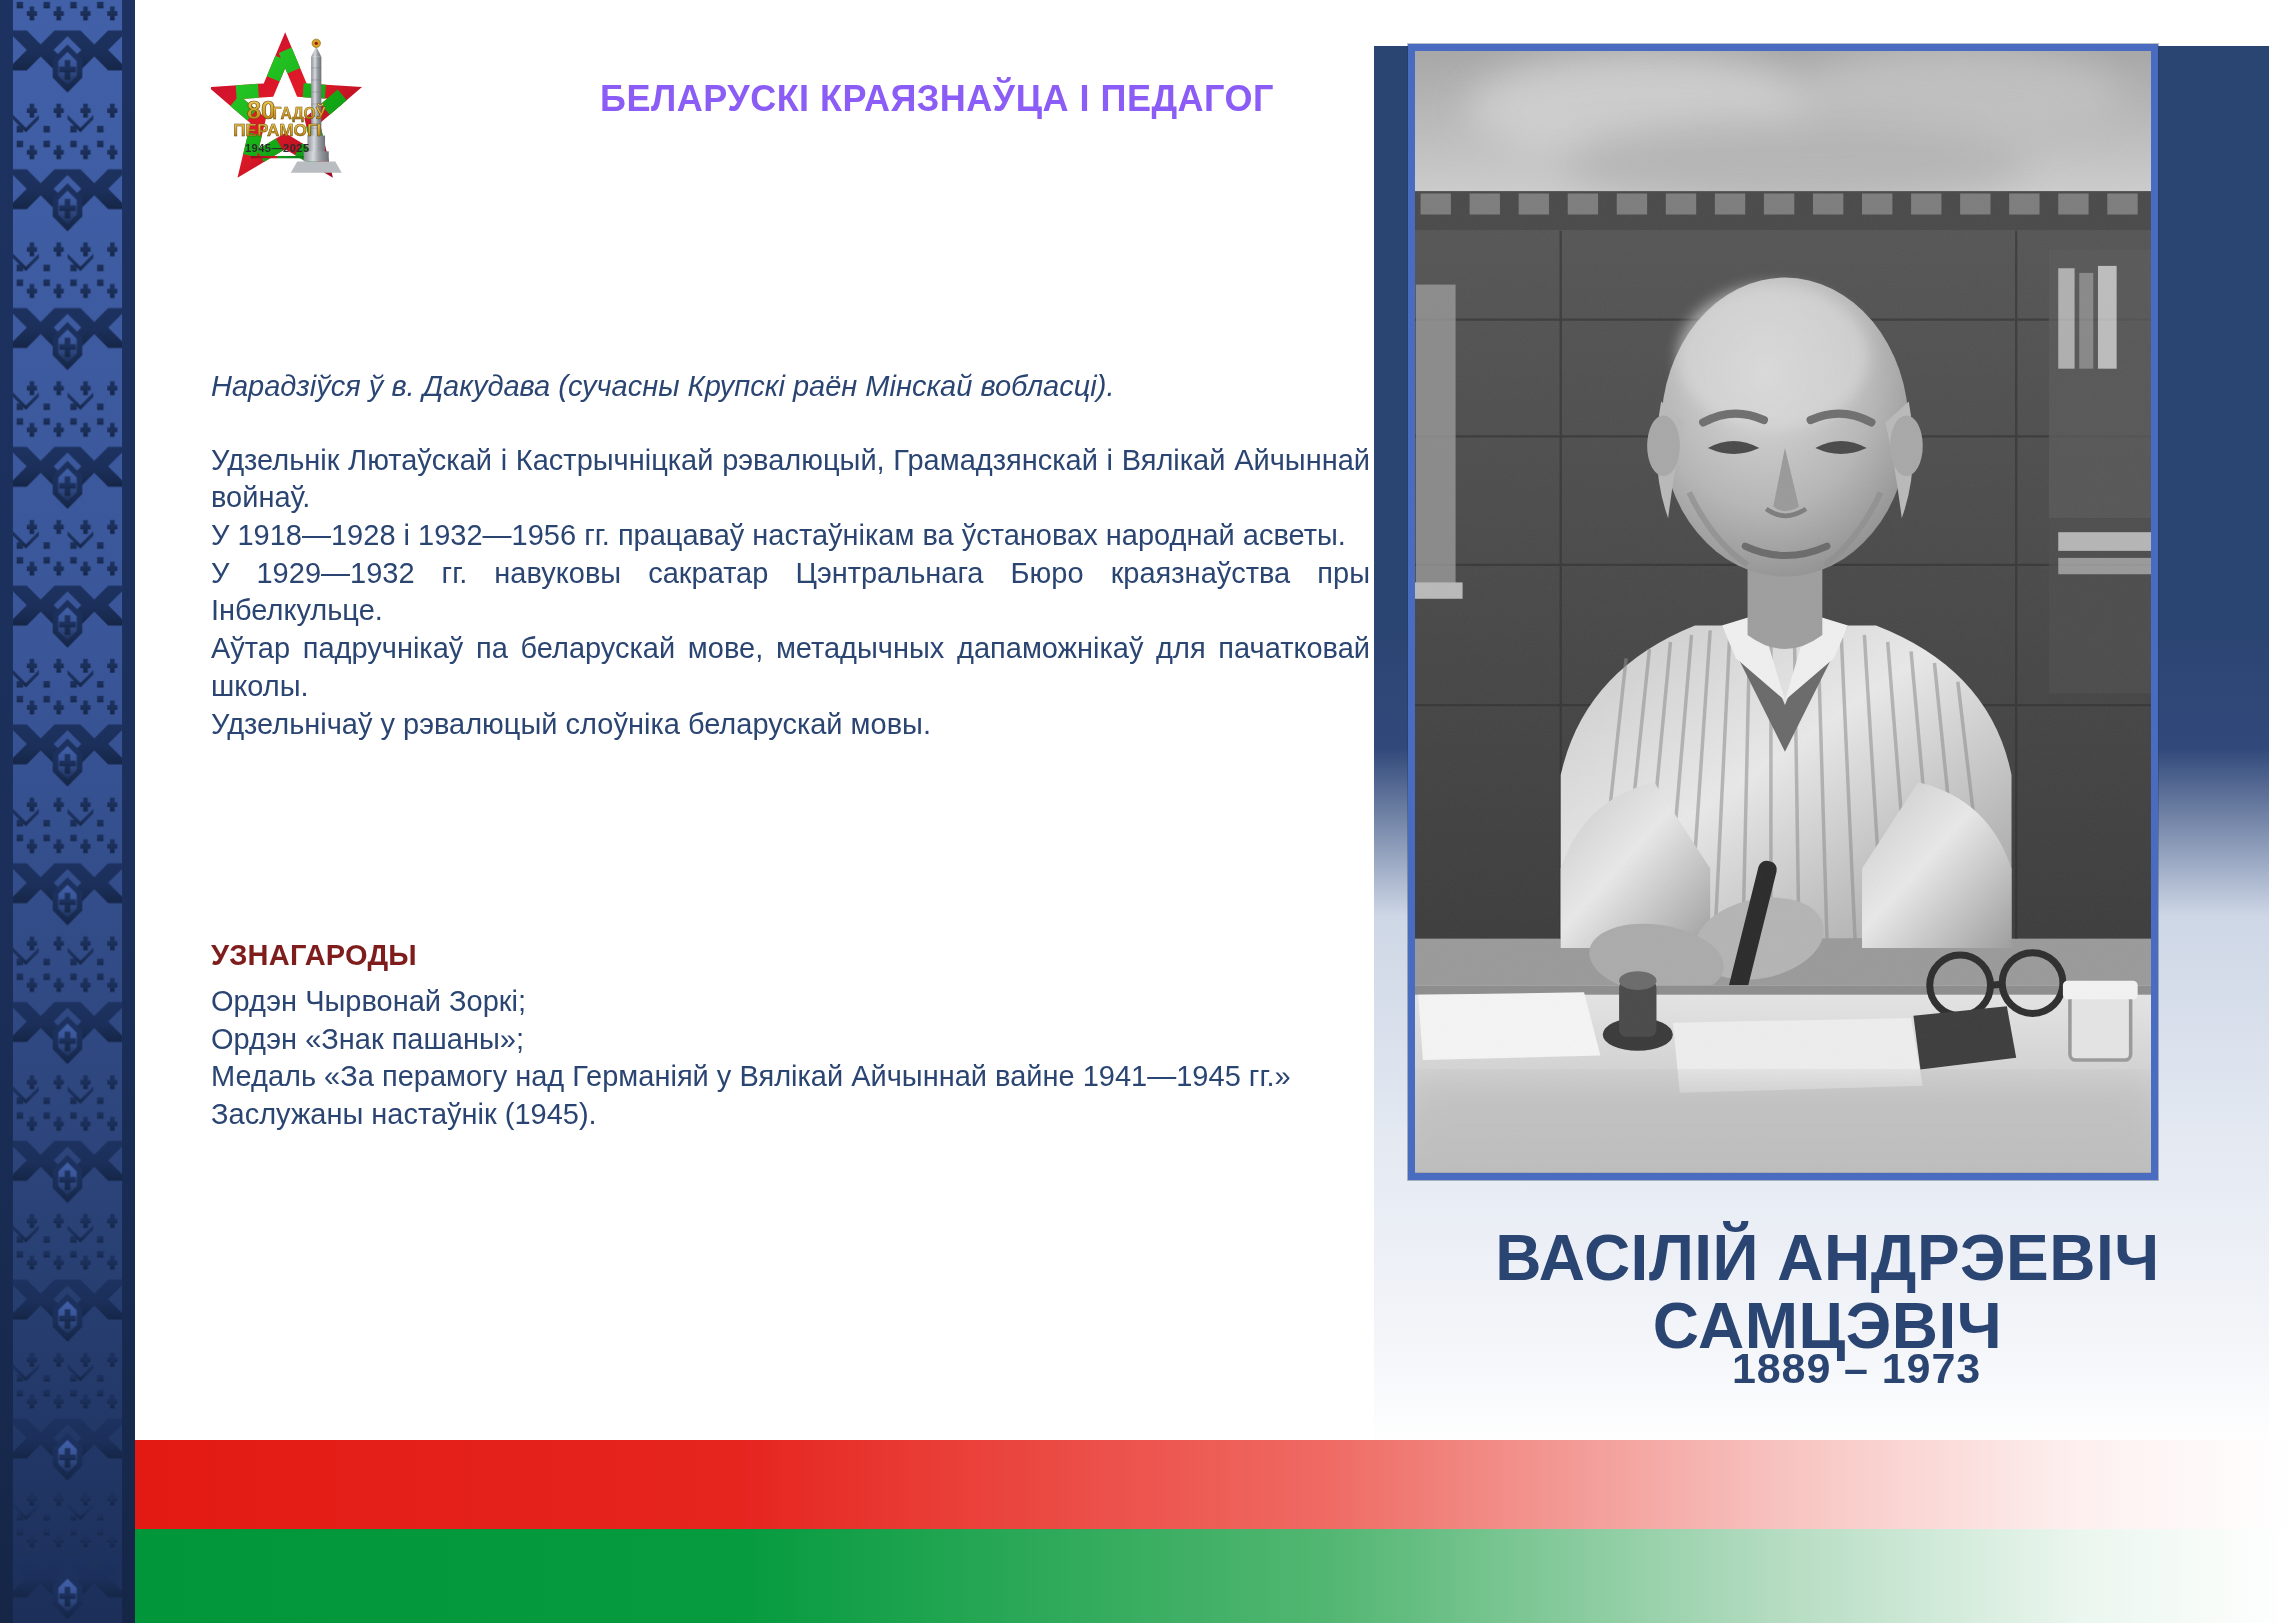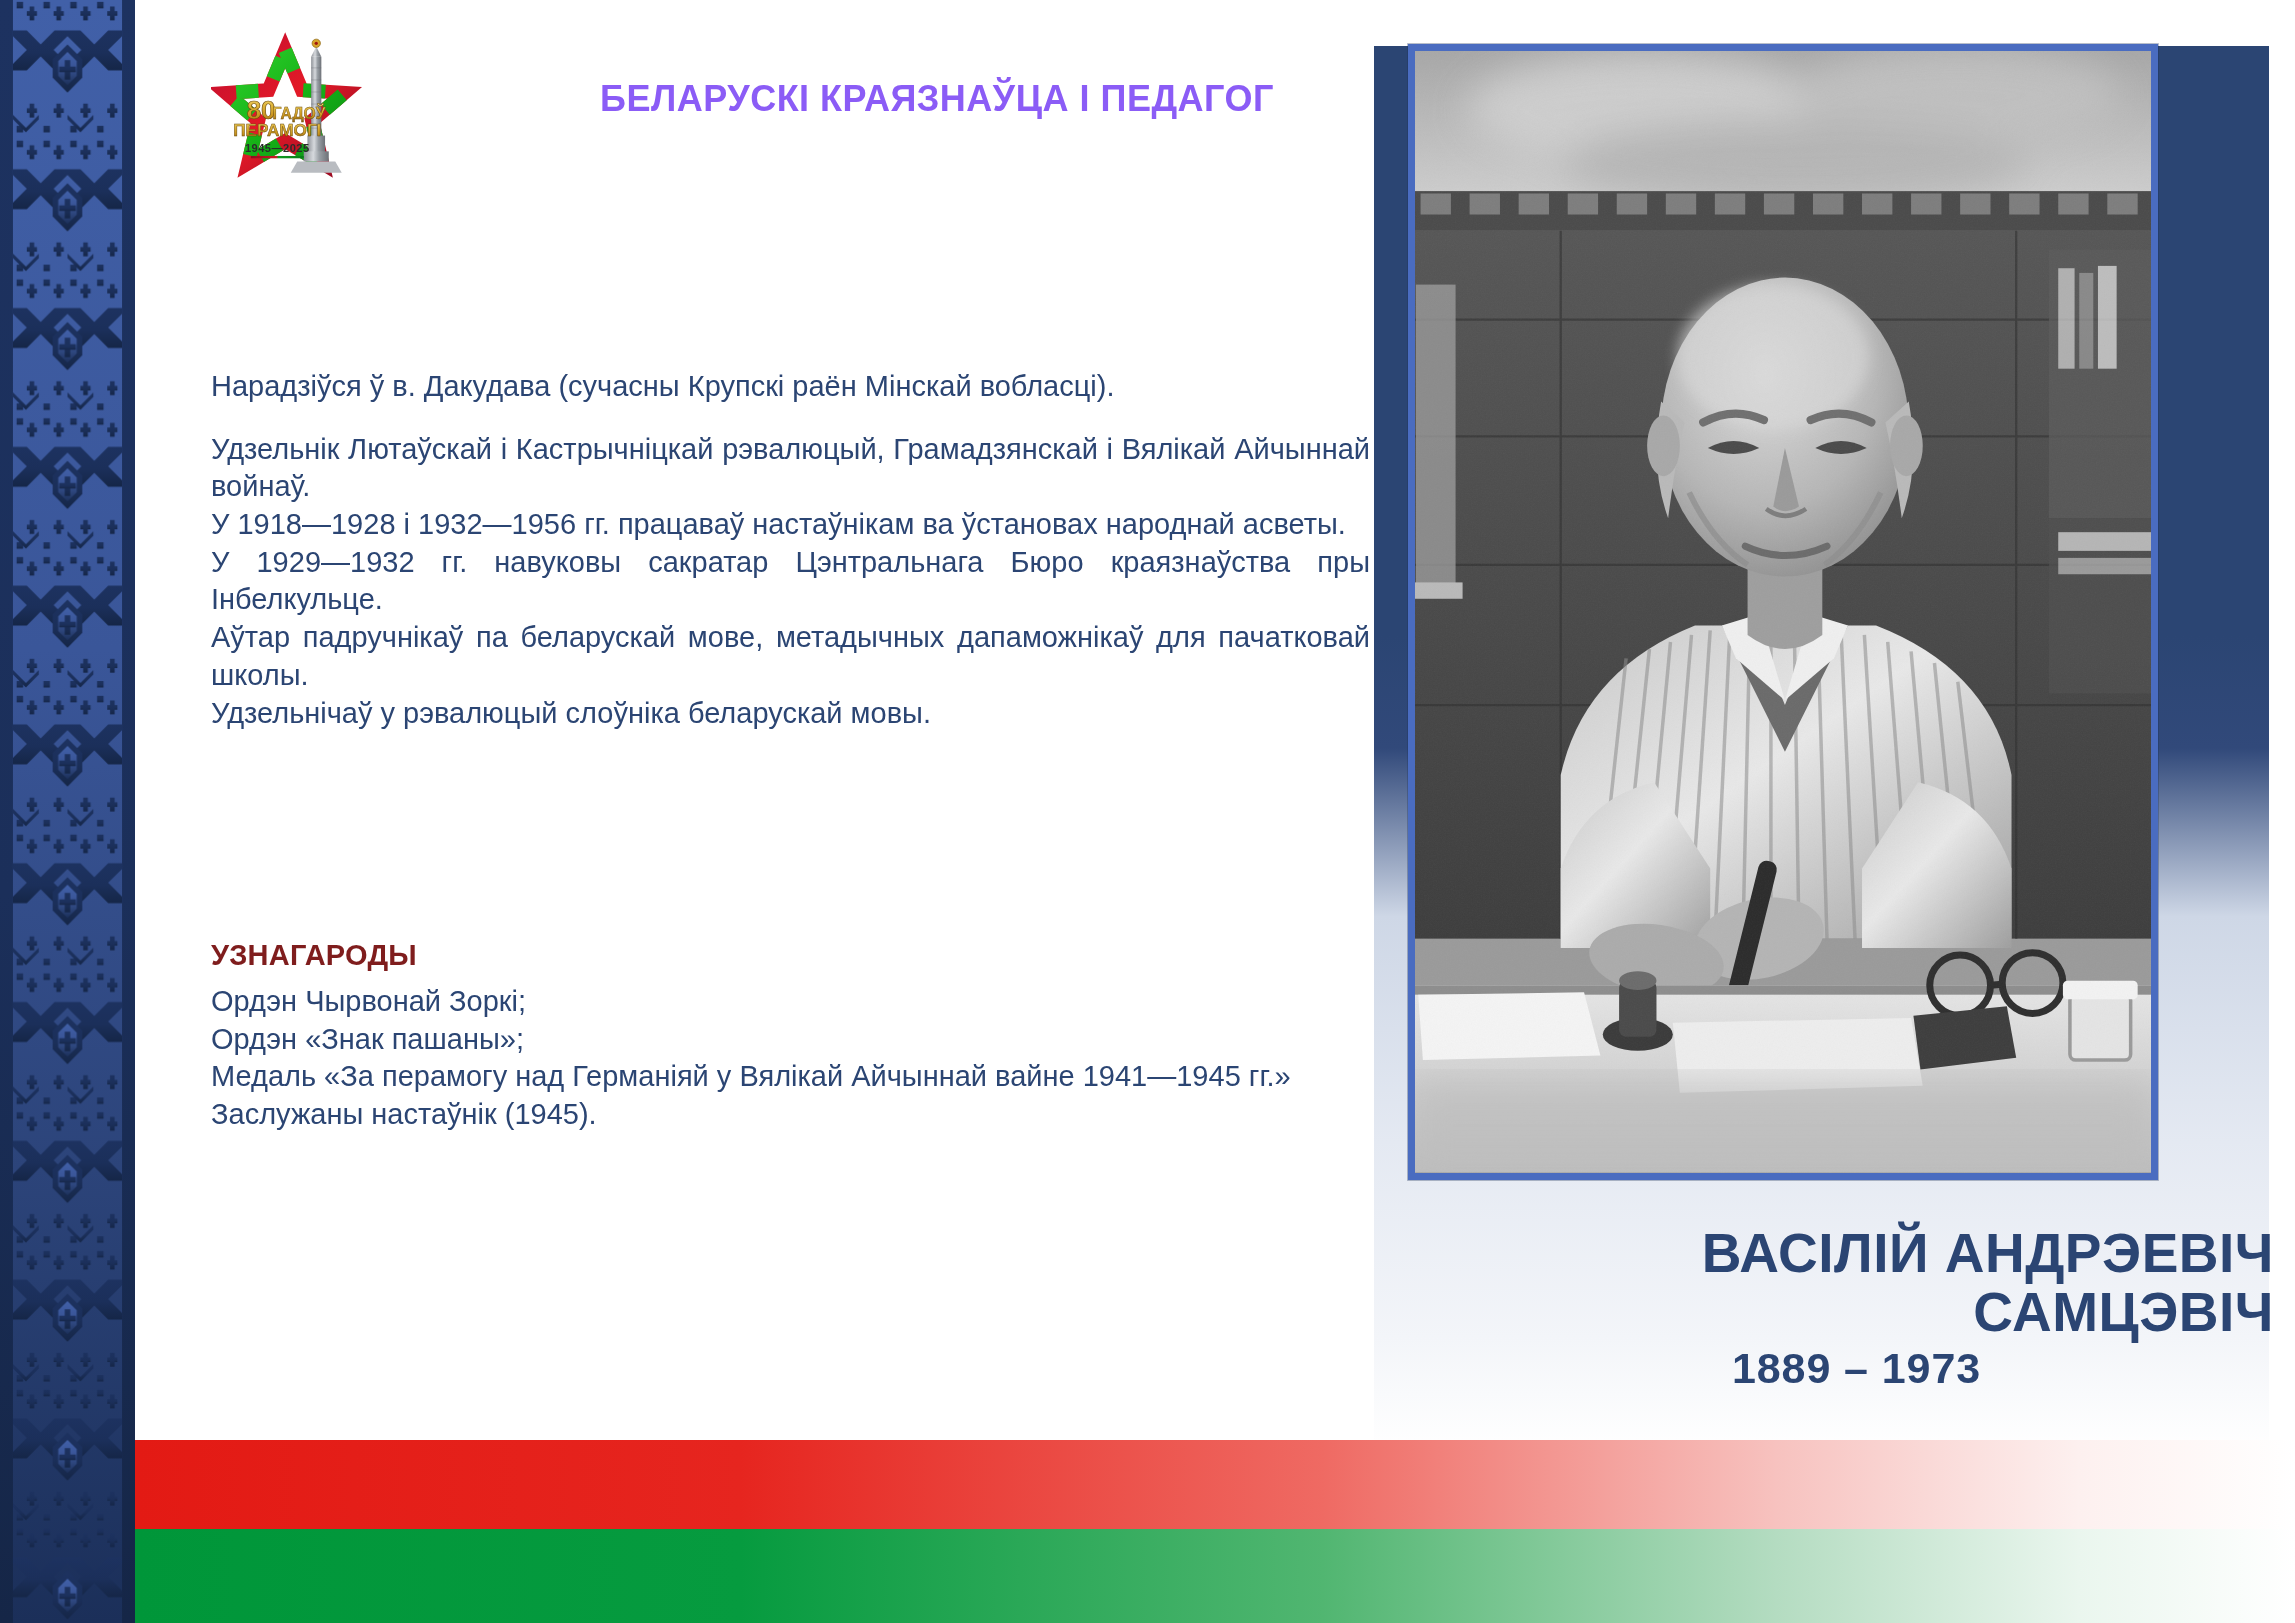--- a/index.html
+++ b/index.html
@@ -41,21 +41,21 @@
     position:absolute; left:211px; top:368px; width:1159px; z-index:8;
   }
   .bio-para{
     color:#2b4573;
     font-size:29px;
     line-height:1.30;
     text-align:justify;
     text-justify:inter-word;
     margin-bottom:0;
   }
-  .bio-para.gap-after{ margin-bottom:25px; }
+  .bio-para.gap-after{ margin-bottom:36px;font-style:italic; }
   .bio-para:last-child{ text-align:left; }
 
   .awards-head{
     position:absolute; left:211px; top:939px;
     color:#7f1d1d; font-size:29px; font-weight:700; letter-spacing:0.2px;
     z-index:8;
   }
   .awards-list{
     position:absolute; left:211px; top:983px; width:1159px; z-index:8;
   }
@@ -82,23 +82,23 @@
   }
   .photo-inner{
     width:100%; height:100%;
     position:relative; overflow:hidden;
     background:#9a9a9a;
   }
   .photo-svg{ position:absolute; left:0; top:0; width:100%; height:100%; }
 
   .person-name{
     position:absolute; left:1381px; top:1224px; width:893px;
-    text-align:right;
+    text-align:center;
     color:#2b4573;
-    font-size:55px;
+    font-size:64px;
     font-weight:700;
     line-height:1.07;
     letter-spacing:0.5px;
     z-index:8;
   }
   .person-dates{
     position:absolute; left:1410px; top:1344px; width:893px;
     text-align:center;
     color:#2b4573;
     font-size:43px;

